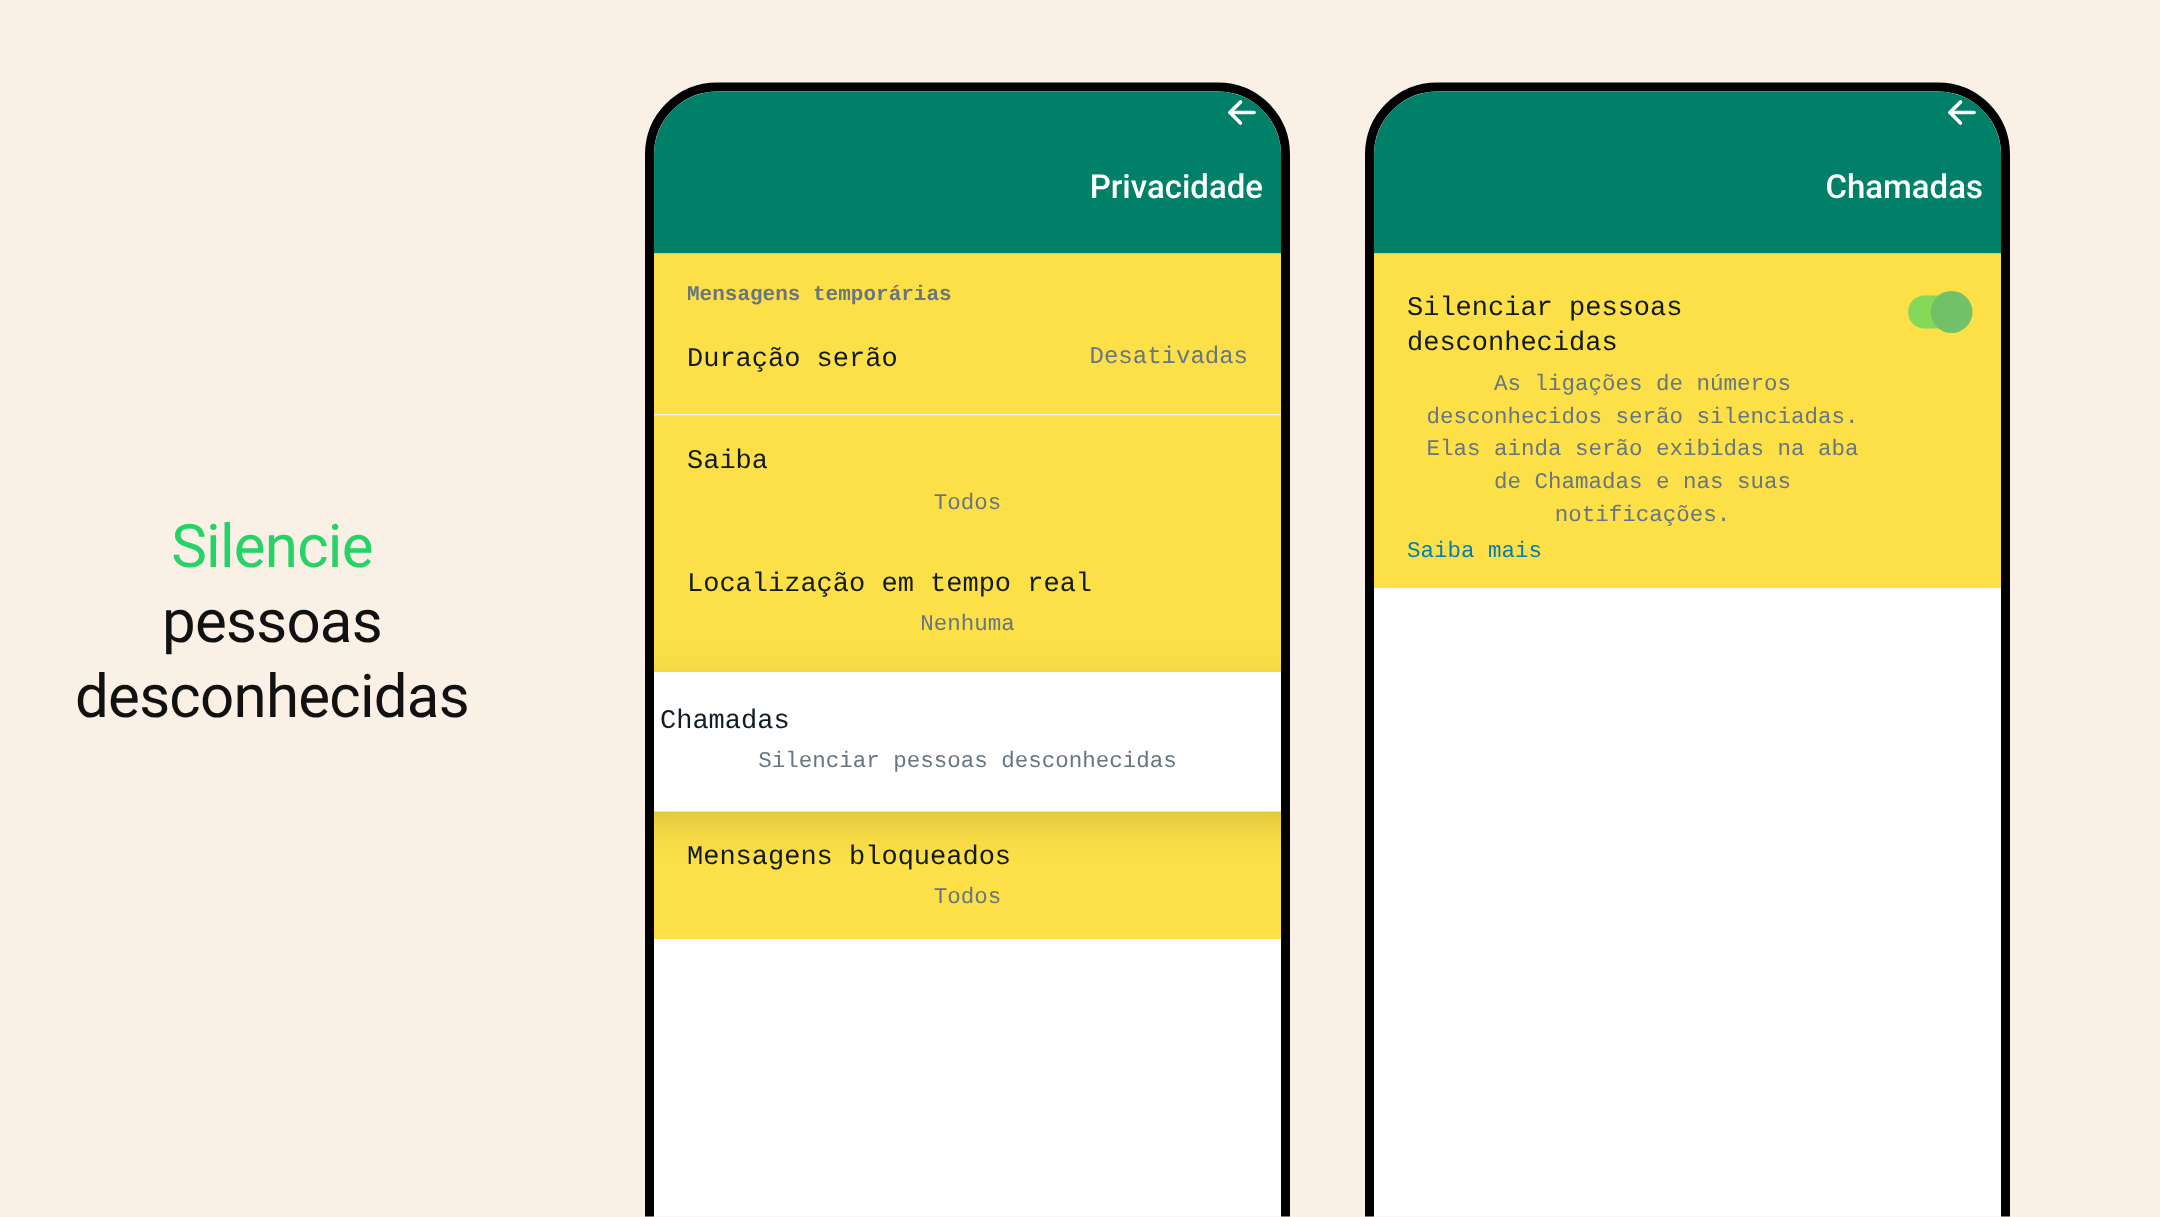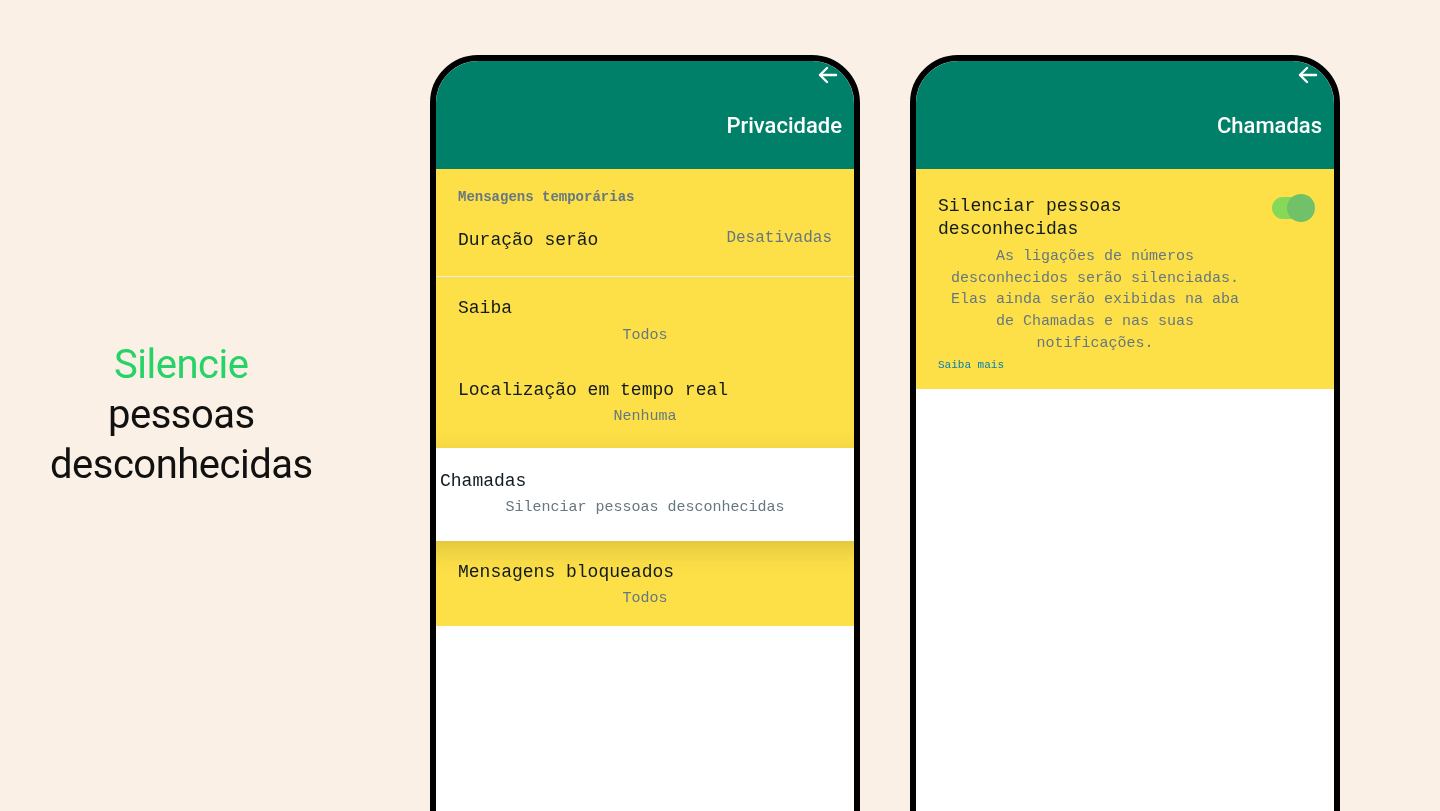--- a/index.html
+++ b/index.html
@@ -117,21 +117,21 @@
   }
   .toggle::after {
     content: "";
     position: absolute;
     right: -3px; top: -3px;
     width: 28px; height: 28px;
     border-radius: 50%;
     background: #00a884;
   }
 
-  .link { color: #027eb5; font-size: 11px; margin-top: 4px; display: inline-block; }
+  .link { color: #027eb5; font-size: 15px; margin-top: 4px; display: inline-block; }
 
   .arrow-left-svg { width: 24px; height: 24px; }
 </style>
 </head>
 <body>
 
 <div class="headline">
   <div class="green">Silencie</div>
   <div class="black">pessoas</div>
   <div class="black">desconhecidas</div>

